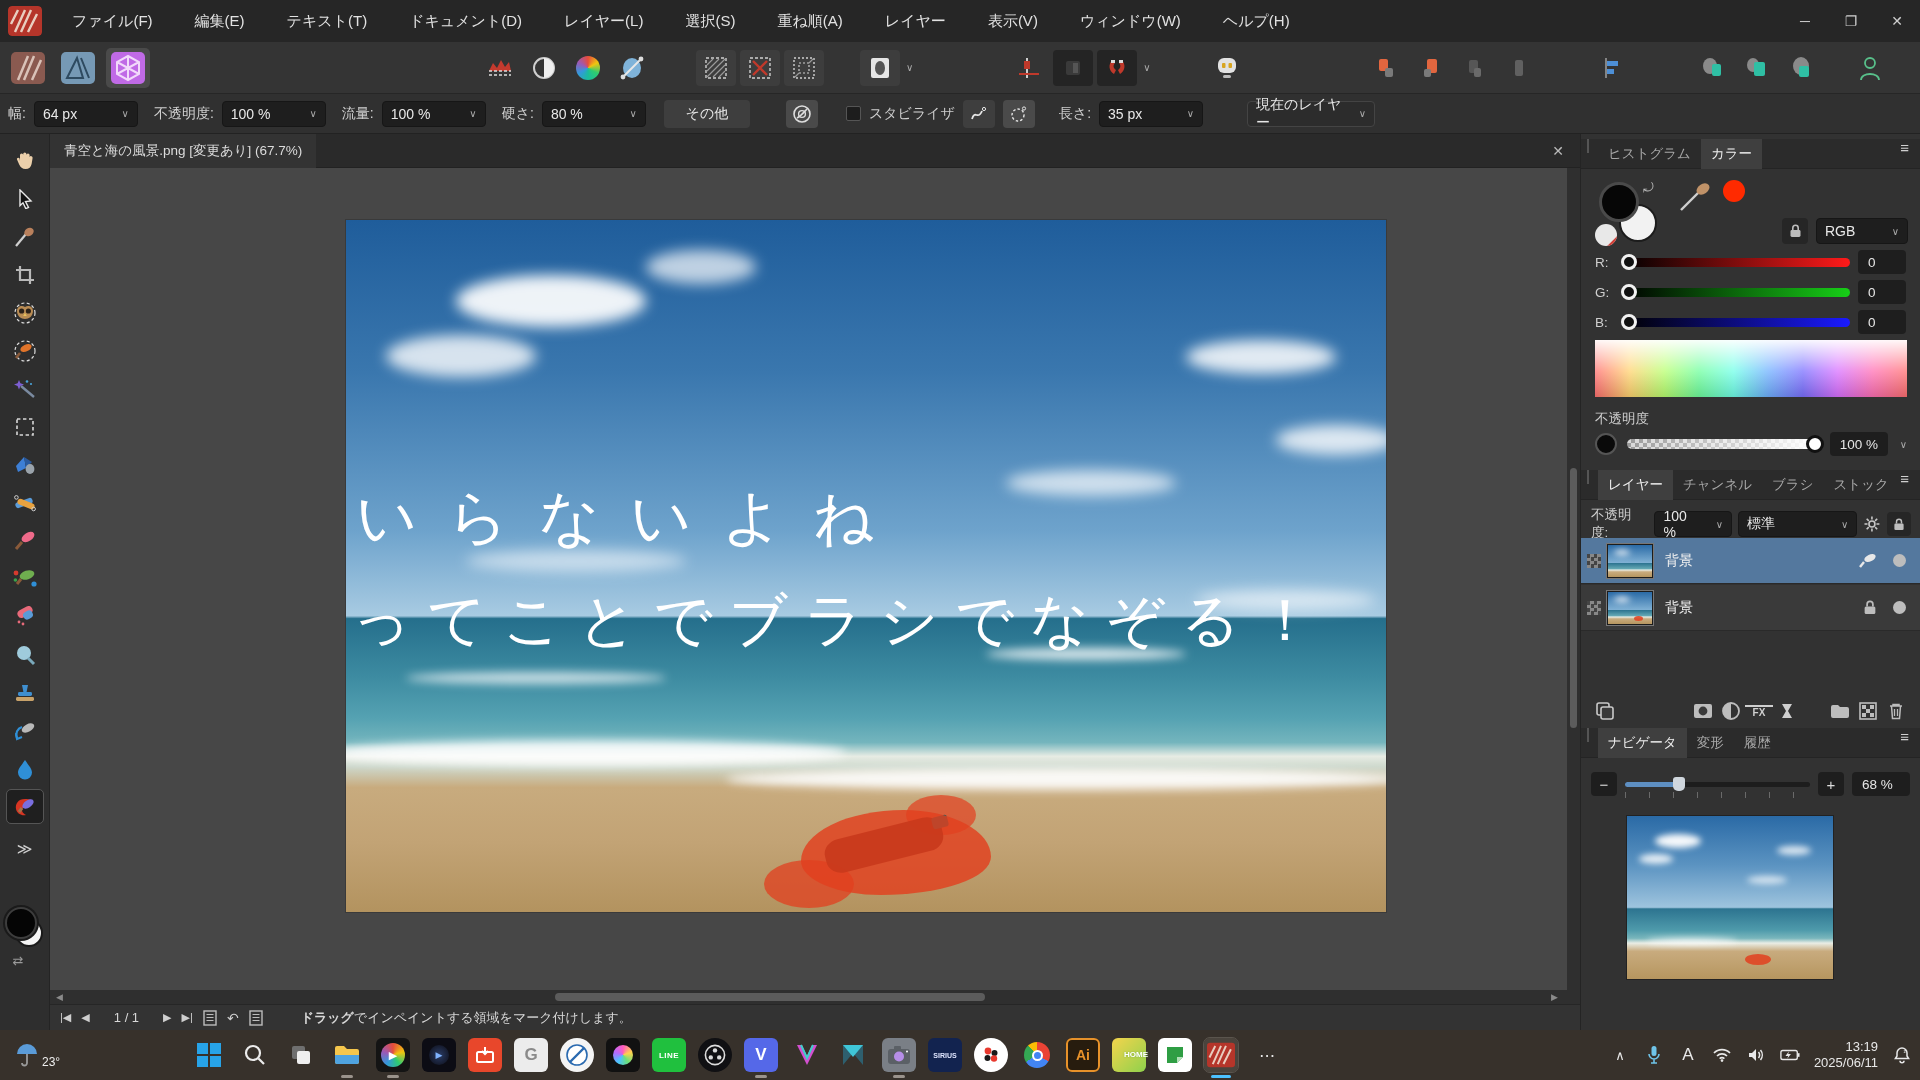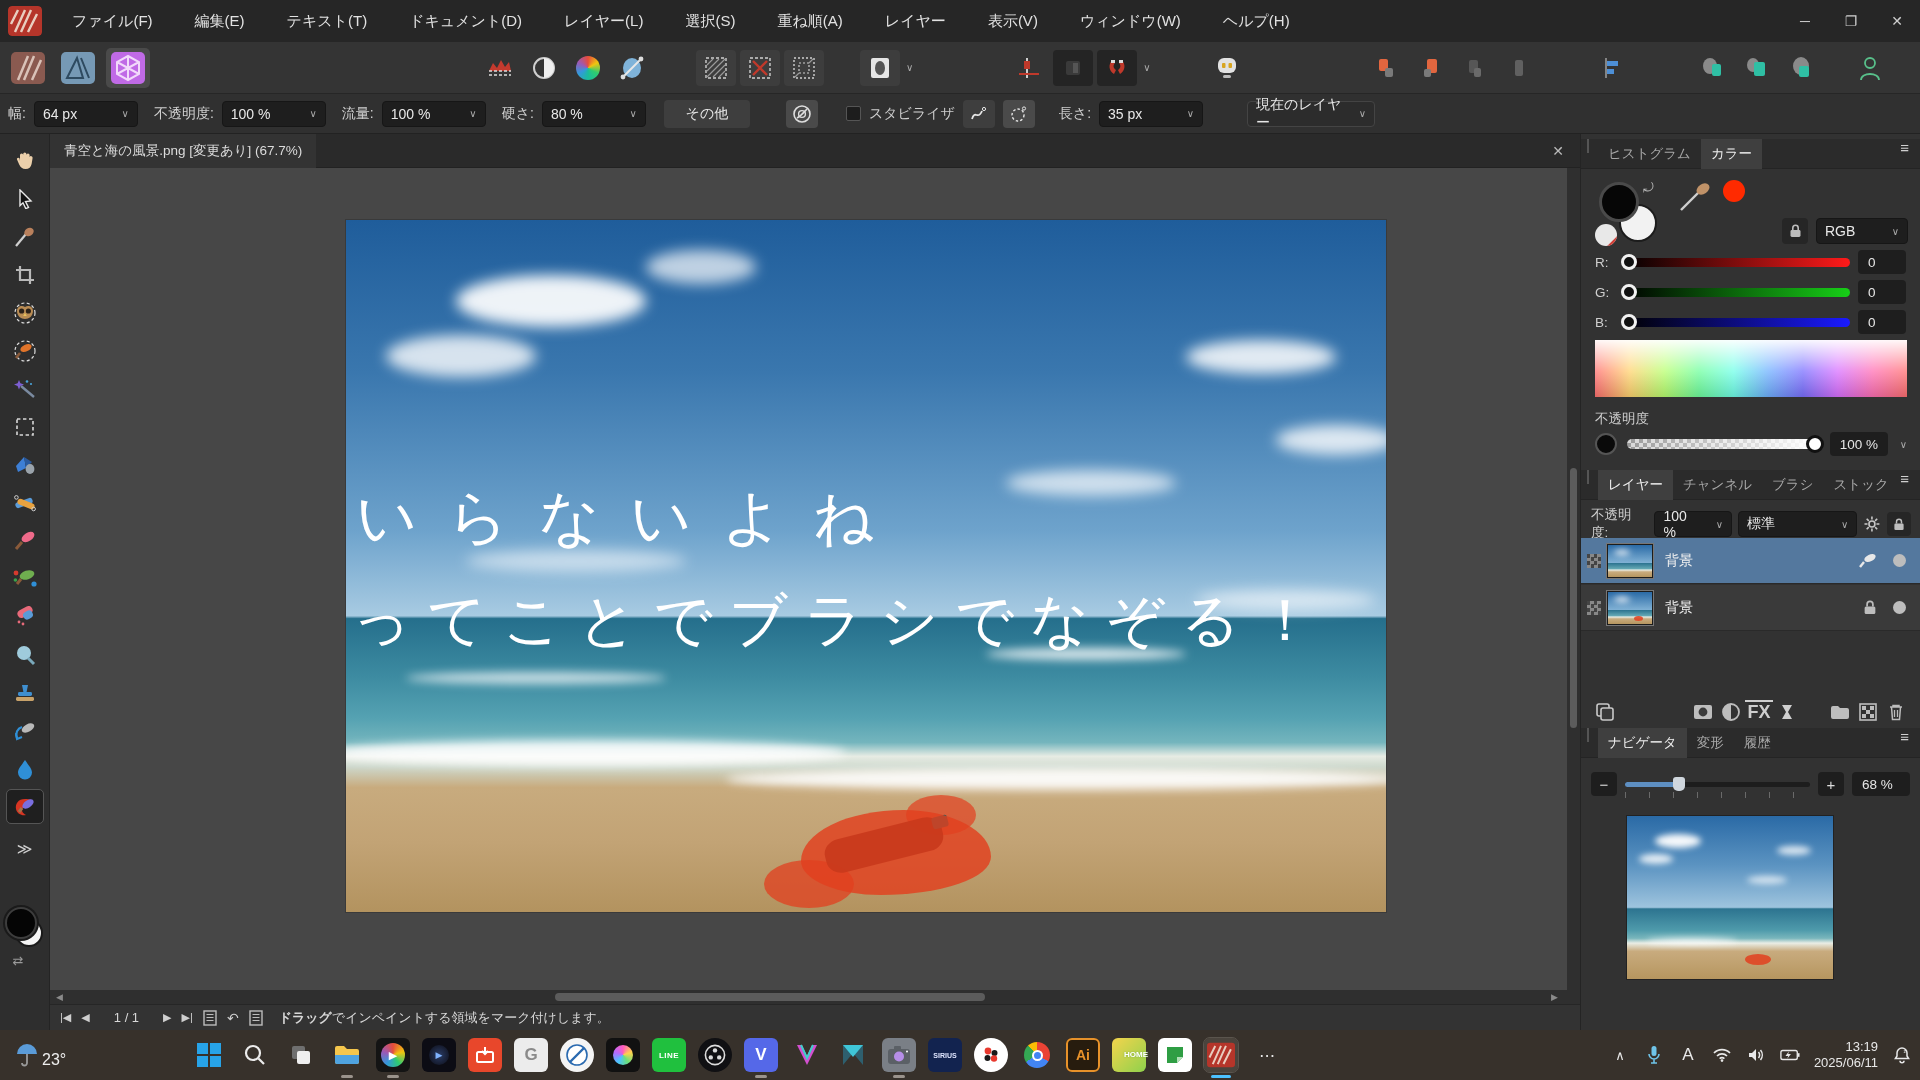--- a/index.html
+++ b/index.html
@@ -119,21 +119,21 @@
     background:repeating-linear-gradient(90deg,#6a6a6a 0 1px, transparent 1px 24px); }
   .nz-val { width:58px; height:24px; background:#1e1e1e; border-radius:4px; display:flex; align-items:center; padding-left:10px; }
   .nav-thumbnail { position:absolute; left:46px; top:682px; width:206px; height:163px; box-shadow:0 0 0 1px #222; overflow:hidden;
     background:linear-gradient(180deg,#2a6aa6 0%, #5b93c1 30%, #9ec4de 56%, #2d7490 57%, #4e9aab 70%, #79b6bc 75%, #e9ede5 78%, #c8ab7e 83%, #b6965f 100%); }
   .mini-cloud { position:absolute; background:#fff; border-radius:50%; filter:blur(3px); opacity:.95; }
   .mini-blob { position:absolute; background:#e23f1f; border-radius:50%; opacity:.85; }
 
   
   .taskbar { position:absolute; left:0; top:1030px; width:1920px; height:50px; background:#37312b; display:flex; align-items:center; }
   .tb-weather { display:flex; align-items:flex-end; gap:2px; margin-left:14px; width:150px; color:#eee; }
-  .tb-weather .temp { font-size:16px; }
+  .tb-weather .temp { font-size:12px; }
   .task-icons { position:absolute; left:192px; display:flex; align-items:center; gap:12px; height:50px; }
   .ticon { width:34px; height:34px; border-radius:6px; display:flex; align-items:center; justify-content:center; position:relative; font-size:13px; }
   .ticon .run { position:absolute; bottom:-6px; left:11px; width:12px; height:3px; border-radius:2px; background:#9a938c; }
   .ticon.appactive { background:#4a443d; outline:1px solid #5a544d; }
   .ticon.appactive .run { background:#4cc2ff; width:20px; left:7px; }
   .tray { position:absolute; right:8px; display:flex; align-items:center; gap:14px; height:50px; color:#e8e8e8; }
   .tray .clock { text-align:right; font-size:13px; line-height:16px; }
   .tray-ic { display:flex; align-items:center; justify-content:center; width:20px; }
 </style>
 </head>
@@ -588,21 +588,21 @@
         <span class="nav-ic">▶|</span>
         <svg width="14" height="16" viewBox="0 0 14 16">
             <rect x="1" y="1" width="12" height="14" fill="none" stroke="#bdbdbd" stroke-width="1.4"></rect>
             <path d="M3.5 4.5 h7 M3.5 7.5 h7 M3.5 10.5 h7" stroke="#bdbdbd"></path>
           </svg>
         <span class="nav-ic" style="font-size:14px">↶</span>
         <svg width="14" height="16" viewBox="0 0 14 16">
             <rect x="1" y="1" width="12" height="14" fill="none" stroke="#bdbdbd" stroke-width="1.4"></rect>
             <path d="M3.5 4.5 h7 M3.5 7.5 h7 M3.5 10.5 h7" stroke="#bdbdbd"></path>
           </svg>
-        <span class="status-msg" style="margin-left:6px"><b>ドラッグ</b><span>でインペイントする領域をマーク付けします。</span></span>
+        <span class="status-msg" style="margin-left:28px"><b>ドラッグ</b><span>でインペイントする領域をマーク付けします。</span></span>
       </div>
     </div>
 
     <div class="rightpanel">
 
       <div class="ptabs" style="top:5px">
         <div class="grip"></div>
         <div class="ptab">ヒストグラム</div>
         <div class="ptab active">カラー</div>
         <div class="hamburger">≡</div>
@@ -747,21 +747,21 @@
               <rect x="1" y="2" width="18" height="14" rx="2" fill="#bdbdbd"></rect>
               <circle cx="10" cy="9" r="4.4" fill="#3a3a3a"></circle>
             </svg>
         </div>
         <div class="licon">
           <svg width="20" height="20" viewBox="0 0 20 20">
               <circle cx="10" cy="10" r="8" fill="none" stroke="#bdbdbd" stroke-width="1.8"></circle>
               <path d="M10 2 A8 8 0 0 0 10 18 Z" fill="#bdbdbd"></path>
             </svg>
         </div>
-        <div class="licon" style="color:#cfcfcf;font-weight:bold;font-size:18px;border-top:2px solid #cfcfcf;">FX</div>
+        <div class="licon" style="color:#cfcfcf;font-weight:bold;font-size:10px;border-top:2px solid #cfcfcf;">FX</div>
         <div class="licon">
           <svg width="14" height="18" viewBox="0 0 14 18">
               <path d="M2 2 h10 L8 9 L12 16 H2 L6 9 Z" fill="#cfcfcf"></path>
             </svg>
         </div>
         <div style="flex:1"></div>
         <div class="licon">
           <svg width="22" height="18" viewBox="0 0 22 18">
               <path d="M2 5 a2 2 0 0 1 2-2 h5 l2 2 h7 a2 2 0 0 1 2 2 v7 a2 2 0 0 1-2 2 H4 a2 2 0 0 1-2-2 Z" fill="#bdbdbd"></path>
             </svg>

